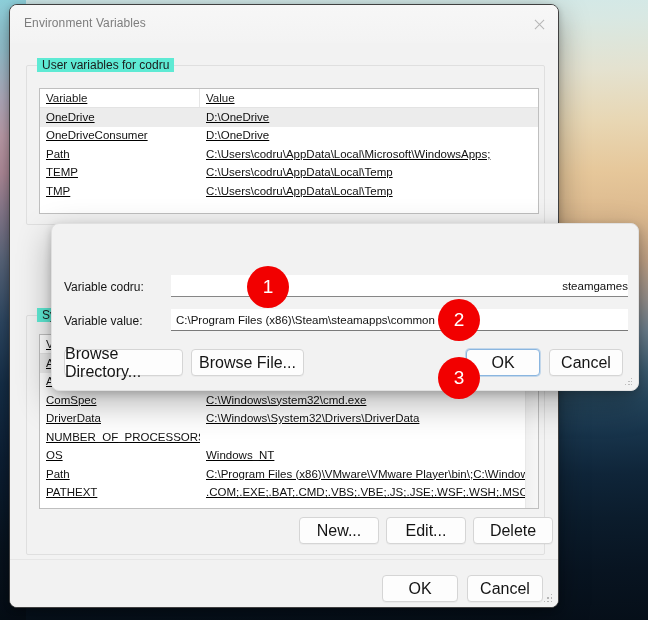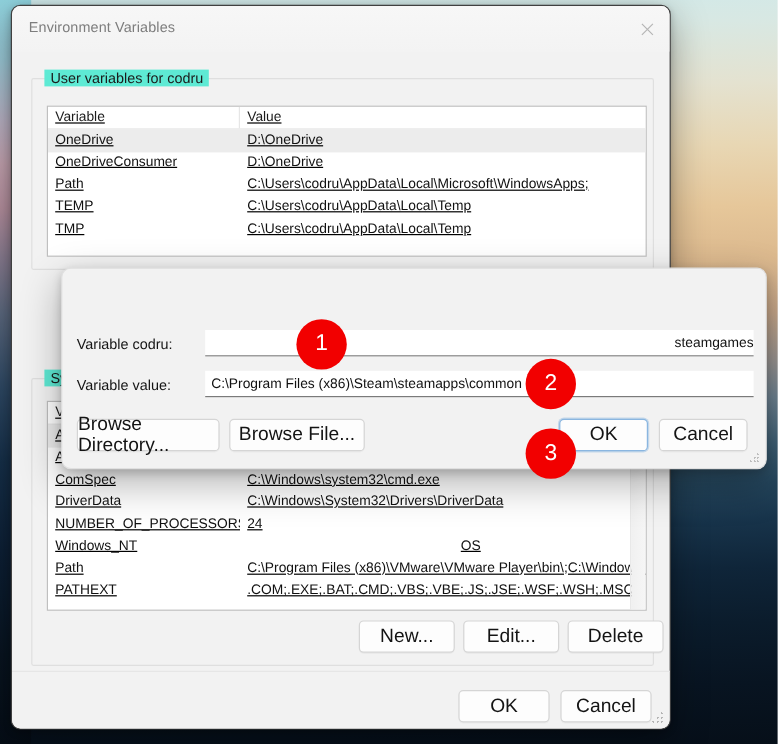--- a/index.html
+++ b/index.html
@@ -333,25 +333,24 @@
           <div class="trow">
             <div class="td td-var">ComSpec</div>
             <div class="td td-val">C:\Windows\system32\cmd.exe</div>
           </div>
           <div class="trow">
             <div class="td td-var">DriverData</div>
             <div class="td td-val">C:\Windows\System32\Drivers\DriverData</div>
           </div>
           <div class="trow">
             <div class="td td-var">NUMBER_OF_PROCESSORS</div>
-            <div class="td td-val">24</div>
-          </div>
-          <div class="trow">
+          </div>
+          <div class="trow">
+            <div class="td td-var">OS</div>
             <div class="td td-val">Windows_NT</div>
-            <div class="td td-var">OS</div>
           </div>
           <div class="trow">
             <div class="td td-var">Path</div>
             <div class="td td-val">C:\Program Files (x86)\VMware\VMware Player\bin\;C:\Windows\...</div>
           </div>
           <div class="trow">
             <div class="td td-var">PATHEXT</div>
             <div class="td td-val">.COM;.EXE;.BAT;.CMD;.VBS;.VBE;.JS;.JSE;.WSF;.WSH;.MSC</div>
           </div>
         </div>

